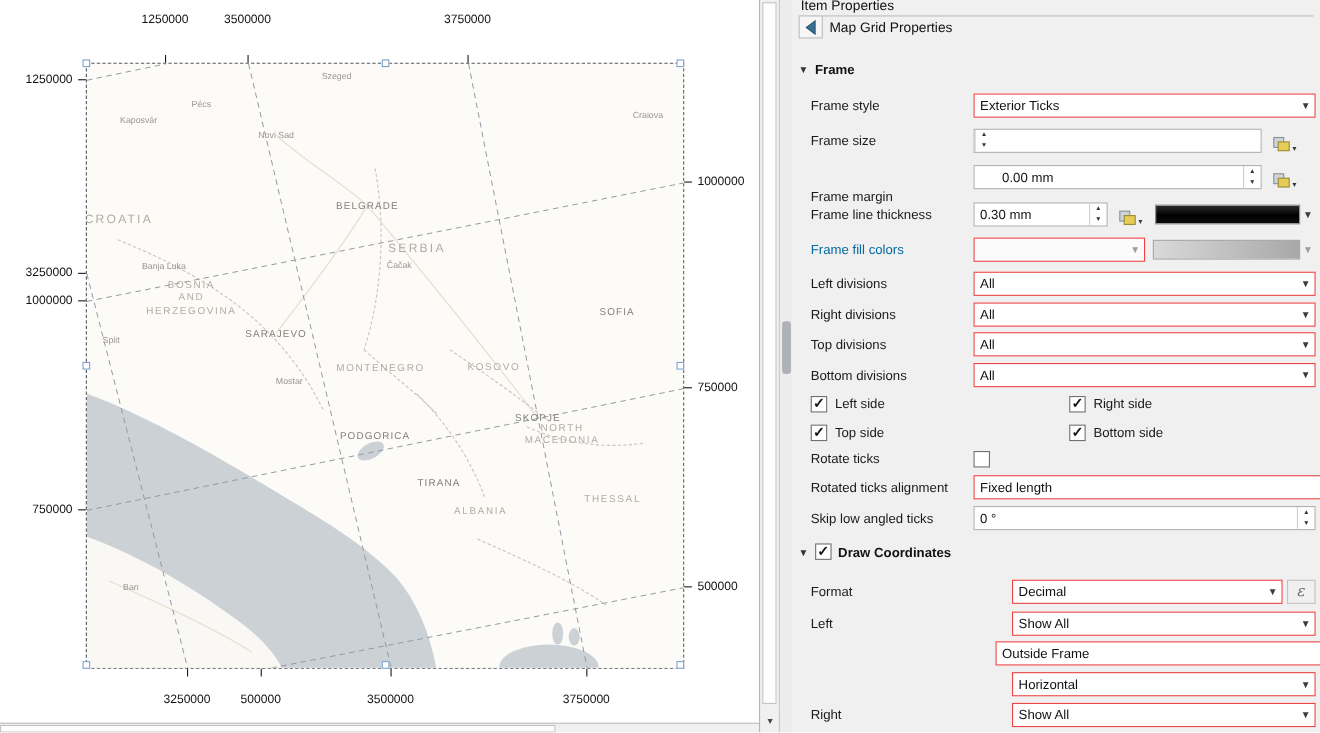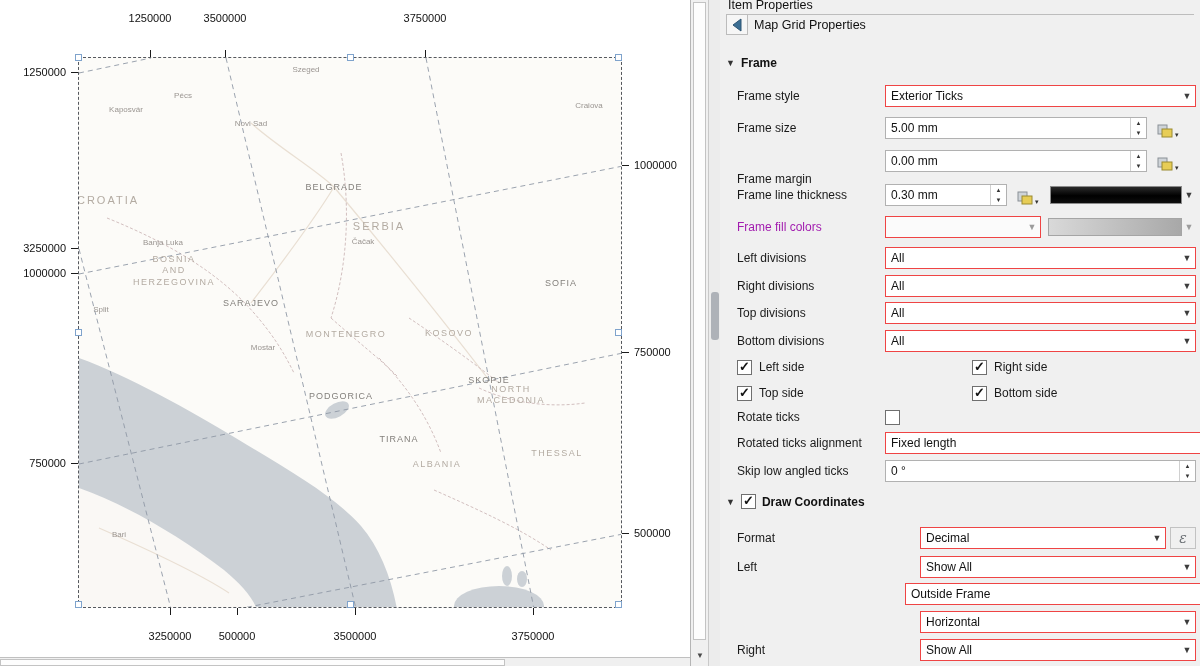--- a/index.html
+++ b/index.html
@@ -37,21 +37,21 @@
   .panel-sb{position:absolute;left:708px;top:0;width:12px;height:666px;background:#ececec;border-left:1px solid #c9c9c9;box-sizing:border-box;}
   .panel-sb .thumb{position:absolute;left:2px;top:292px;width:8px;height:48px;background:#aeb2b8;border-radius:3px;}
   
   .panel{position:absolute;left:720px;top:0;width:480px;height:666px;background:#f0f0f0;font-size:12px;}
   .panel-title{position:absolute;left:8px;top:-2px;width:466px;font-size:12.5px;color:#111;border-bottom:1px solid #bdbdbd;padding-bottom:2px;}
   .back-btn{position:absolute;left:6px;top:14px;width:22px;height:21px;background:#f6f6f6;border:1px solid #bcbcbc;box-sizing:border-box;display:flex;align-items:center;justify-content:center;}
   .hdr-text{position:absolute;left:34px;top:18px;font-size:12.5px;color:#111;}
   .section{position:absolute;left:6px;display:flex;align-items:center;gap:6px;font-weight:bold;color:#111;}
   .tri{font-size:9px;color:#333;font-weight:normal;}
   .row-label{position:absolute;left:17px;color:#1a1a1a;line-height:22px;height:22px;}
-  .row-label.disabled{color:#a21caf;}
+  .row-label.disabled{color:#0369a1;}
   .combo{position:absolute;height:22px;background:#fff;border:1px solid #ef4444;box-sizing:border-box;display:flex;align-items:center;}
   .combo .val{flex:1;padding:0 5px;white-space:nowrap;overflow:hidden;color:#111;}
   .combo .arr{width:16px;text-align:center;color:#3c3c3c;font-size:9px;flex:0 0 16px;}
   .combo.disabled{background:#fbfbfb;}
   .spin{position:absolute;height:22px;background:#fff;border:1px solid #b1b1b1;box-sizing:border-box;display:flex;align-items:stretch;}
   .spin .val{flex:1;padding:0 5px;display:flex;align-items:center;color:#111;white-space:nowrap;}
   .spin .arrows{flex:0 0 15px;display:flex;flex-direction:column;border-left:1px solid #d0d0d0;}
   .spin .arrows span{flex:1;font-size:6px;color:#333;display:flex;align-items:center;justify-content:center;}
   .ovr-btn{position:absolute;height:22px;display:flex;align-items:flex-end;cursor:pointer;}
   .ovr-btn .mini-arr{font-size:7px;color:#333;margin-left:1px;}
@@ -122,21 +122,21 @@
     <span class="mlabel country sm" style="left:432px;top:331px;">NORTH</span>
     <span class="mlabel country sm" style="left:432px;top:342px;">MACEDONIA</span>
     <span class="mlabel country sm" style="left:478px;top:395px;">THESSAL</span>
     <span class="mlabel capital" style="left:255px;top:129px;">BELGRADE</span>
     <span class="mlabel capital" style="left:172px;top:245px;">SARAJEVO</span>
     <span class="mlabel capital" style="left:262px;top:338px;">PODGORICA</span>
     <span class="mlabel capital" style="left:410px;top:322px;">SKOPJE</span>
     <span class="mlabel capital" style="left:320px;top:381px;">TIRANA</span>
     <span class="mlabel capital" style="left:482px;top:225px;">SOFIA</span>
     <span class="mlabel town" style="left:172px;top:65px;">Novi Sad</span>
-    <span class="mlabel town" style="left:84px;top:184px;">Banja Luka</span>
+    <span class="mlabel town" style="left:70px;top:184px;">Banja Luka</span>
     <span class="mlabel town" style="left:284px;top:183px;">Čačak</span>
     <span class="mlabel town" style="left:184px;top:289px;">Mostar</span>
     <span class="mlabel town" style="left:22px;top:251px;">Split</span>
     <span class="mlabel town" style="left:40px;top:476px;">Bari</span>
     <span class="mlabel town" style="left:104px;top:37px;">Pécs</span>
     <span class="mlabel town" style="left:47px;top:51px;">Kaposvár</span>
     <span class="mlabel town" style="left:227px;top:11px;">Szeged</span>
     <span class="mlabel town" style="left:510px;top:47px;">Craiova</span>
   </div>
 
@@ -210,36 +210,35 @@
   </div>
 
   <span class="row-label" style="top:85px;">Frame style</span>
   <div class="combo" style="left:165px;top:85px;width:311px;">
     <span class="val">Exterior Ticks</span>
     <span class="arr">▼</span>
   </div>
 
   <span class="row-label" style="top:117px;">Frame size</span>
   <div class="spin" style="left:165px;top:117px;width:262px;">
-    <span class="val">5.00 mm</span>
     <span class="arrows">
         <span>▲</span>
         <span>▼</span>
       </span>
   </div>
   <div class="ovr-btn" style="left:437px;top:117px;">
     <svg width="17" height="16" viewBox="0 0 17 16">
       <rect x="1" y="2" width="9" height="9" fill="#cfd4d9" stroke="#8a9096"></rect>
       <rect x="5" y="6" width="10" height="8" fill="#e7cd56" stroke="#9a8a30"></rect>
     </svg>
       <span class="mini-arr">▾</span>
   </div>
 
   <span class="row-label" style="top:168px;">Frame margin</span>
-  <div class="spin" style="left:165px;top:150px;width:262px;">
+  <div class="spin" style="left:165px;top:150px;width:262px;padding-left:20px;">
     <span class="val">0.00 mm</span>
     <span class="arrows">
         <span>▲</span>
         <span>▼</span>
       </span>
   </div>
   <div class="ovr-btn" style="left:437px;top:150px;">
     <svg width="17" height="16" viewBox="0 0 17 16">
       <rect x="1" y="2" width="9" height="9" fill="#cfd4d9" stroke="#8a9096"></rect>
       <rect x="5" y="6" width="10" height="8" fill="#e7cd56" stroke="#9a8a30"></rect>

